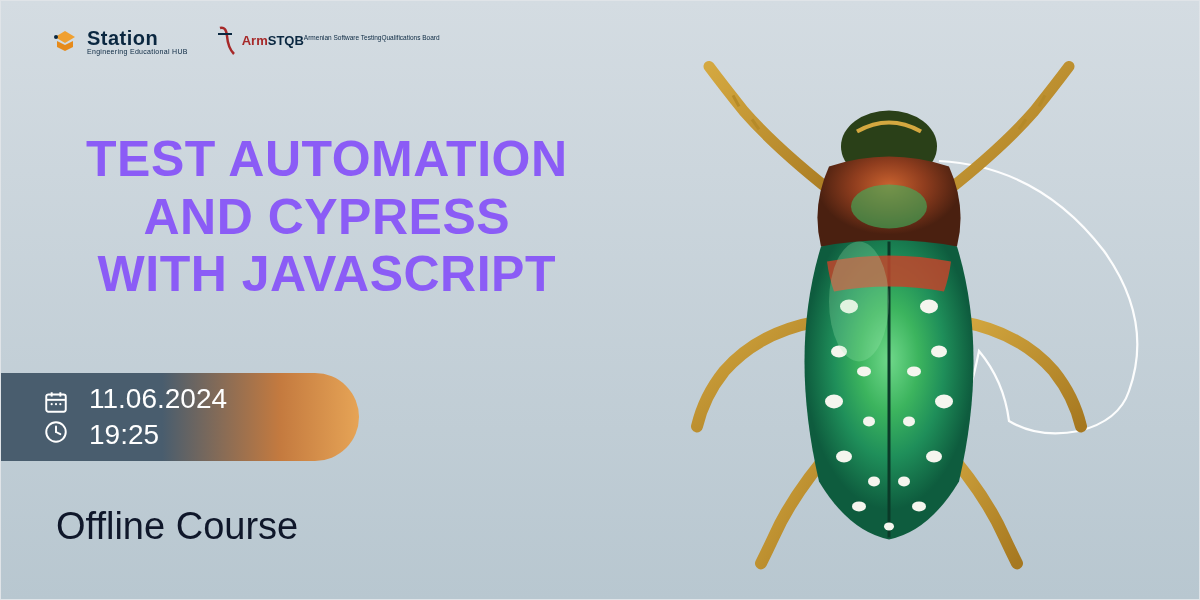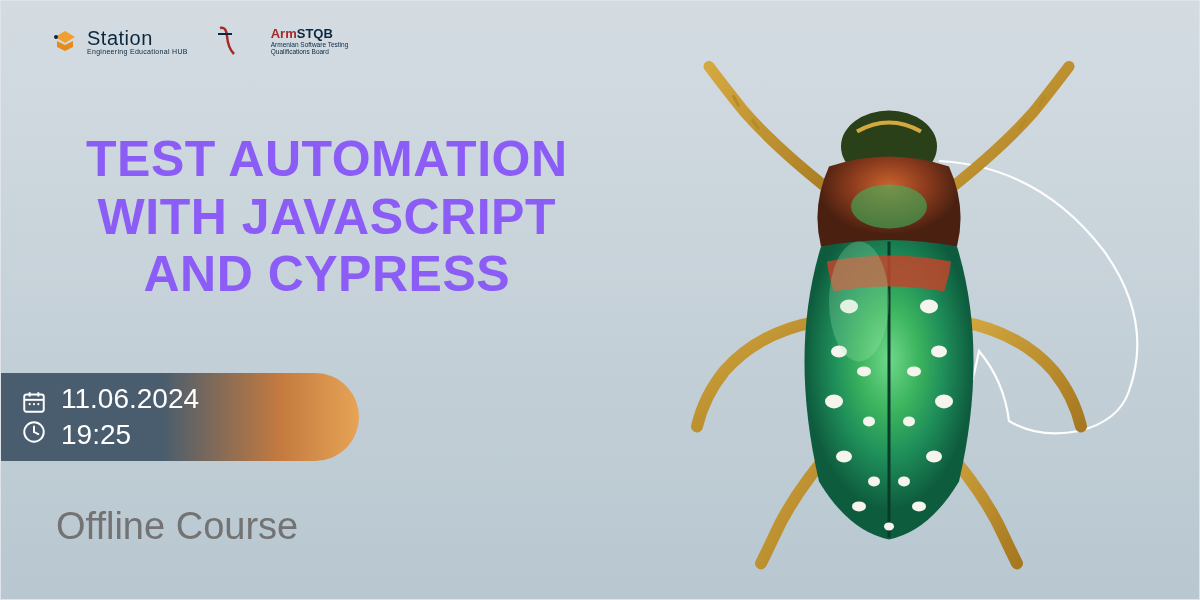--- a/index.html
+++ b/index.html
@@ -29,44 +29,43 @@
       width: 28px;
       height: 28px;
     }
     .station-text {
       display: flex;
       flex-direction: column;
       line-height: 1;
     }
     .station-main {
       font-size: 20px;
-      font-weight: 400;
+      font-weight: 700;
       color: #0a2740;
       letter-spacing: 0.5px;
     }
     .station-sub {
       font-size: 7px;
       color: #0a2740;
       letter-spacing: 0.3px;
     }
     .logo-armstqb {
       display: flex;
       align-items: center;
       gap: 6px;
     }
     .armstqb-mark {
       width: 18px;
       height: 30px;
       position: relative;
     }
     .armstqb-text {
       display: flex;
-      flex-direction: column;
+      flex-direction: row;
       line-height: 1.1;
-      margin-left: 29px;
     }
     .armstqb-main {
       font-size: 13px;
       font-weight: 700;
       color: #0a2740;
     }
     .arm-red { color: #a62828; }
     .armstqb-sub {
       font-size: 6.5px;
       color: #0a2740;
@@ -85,41 +84,41 @@
     .datetime-bar {
       position: absolute;
       top: 372px;
       left: 0;
       height: 88px;
       width: 358px;
       background: linear-gradient(90deg, #495d6e 0%, #495d6e 45%, #c47a3f 78%, #e6a456 100%);
       border-radius: 0 44px 44px 0;
       display: flex;
       align-items: center;
-      padding-left: 20px;
-      gap: 14px;
+      padding-left: 42px;
+      gap: 20px;
     }
     .dt-icons {
       display: flex;
       flex-direction: column;
       gap: 4px;
     }
     .dt-text {
       color: #fff;
       font-size: 28px;
       font-weight: 400;
       line-height: 1.3;
     }
     .course-type {
       position: absolute;
       top: 504px;
       left: 55px;
       font-size: 38px;
       font-weight: 400;
-      color: #737373;
+      color: #0f172a;
     }
     .hero-container {
       position: absolute;
       right: 30px;
       top: 20px;
       width: 560px;
       height: 560px;
     }
     .beetle-body {
       position: absolute;
@@ -159,22 +158,22 @@
     <div class="armstqb-text">
       <span class="armstqb-main"><span class="arm-red">Arm</span><span>STQB</span></span>
       <span class="armstqb-sub">Armenian Software Testing</span>
       <span class="armstqb-sub">Qualifications Board</span>
     </div>
   </div>
 </div>
 
 <div class="title">
   <div>TEST AUTOMATION</div>
+  <div>AND CYPRESS</div>
   <div>WITH JAVASCRIPT</div>
-  <div>AND CYPRESS</div>
 </div>
 
 <div class="datetime-bar">
   <div class="dt-icons">
     <svg width="26" height="26" viewBox="0 0 24 24">
       <rect x="3" y="5" width="18" height="16" rx="2" fill="none" stroke="#fff" stroke-width="1.8"></rect>
       <line x1="3" y1="10" x2="21" y2="10" stroke="#fff" stroke-width="1.8"></line>
       <line x1="8" y1="3" x2="8" y2="7" stroke="#fff" stroke-width="1.8"></line>
       <line x1="16" y1="3" x2="16" y2="7" stroke="#fff" stroke-width="1.8"></line>
       <circle cx="8" cy="14" r="1" fill="#fff"></circle>

